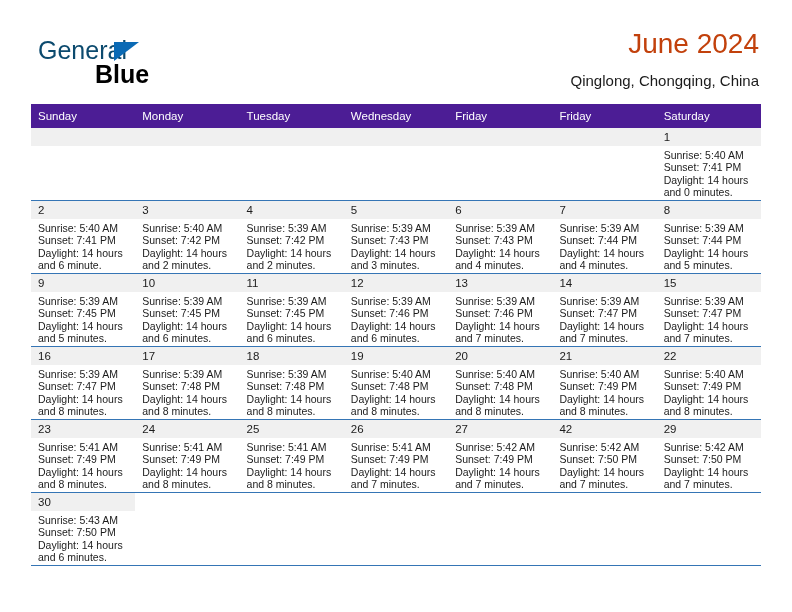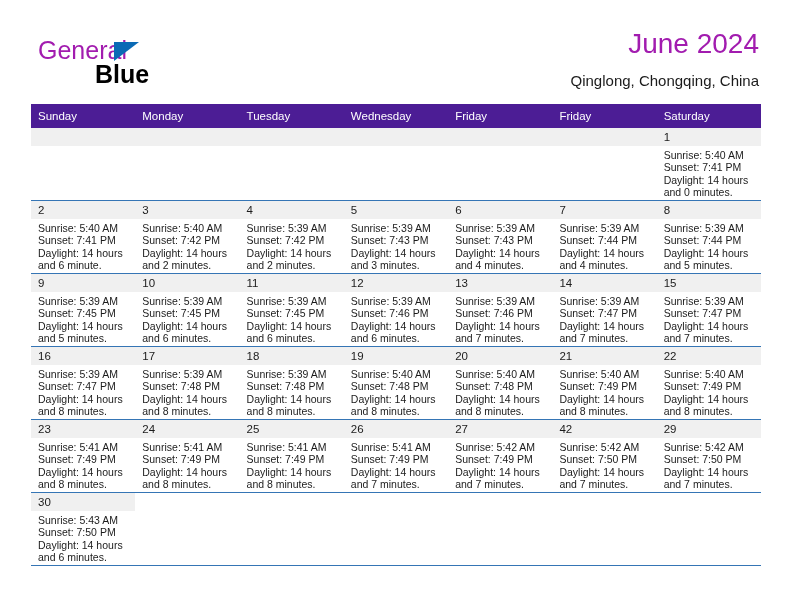--- a/index.html
+++ b/index.html
@@ -35,21 +35,21 @@
     top: 8px;
     width: 200px;
     height: 60px;
   }
   .logo-general {
     position: absolute;
     left: 0;
     top: 0;
     font-size: 25px;
     letter-spacing: 0px;
-    color: #a21caf;
+    color: #0c4a6e;
     font-family: "Liberation Sans", sans-serif;
   }
   .logo-tri {
     position: absolute;
     left: 76px;
     top: 6px;
     width: 0;
     height: 0;
     border-left: 25px solid #0a6ab5;
     border-bottom: 19px solid transparent;
@@ -61,21 +61,21 @@
     font-size: 25px;
     color: #000000;
     font-family: "Liberation Sans", sans-serif;
     font-weight: bold;
   }
   .title {
     position: absolute;
     right: 0;
     top: 0;
     font-size: 28px;
-    color: #a21caf;
+    color: #c2410c;
     text-align: right;
     white-space: nowrap;
     font-weight: normal;
   }
   .subtitle {
     position: absolute;
     right: 0;
     top: 44px;
     font-size: 15px;
     color: #1b1b1b;

